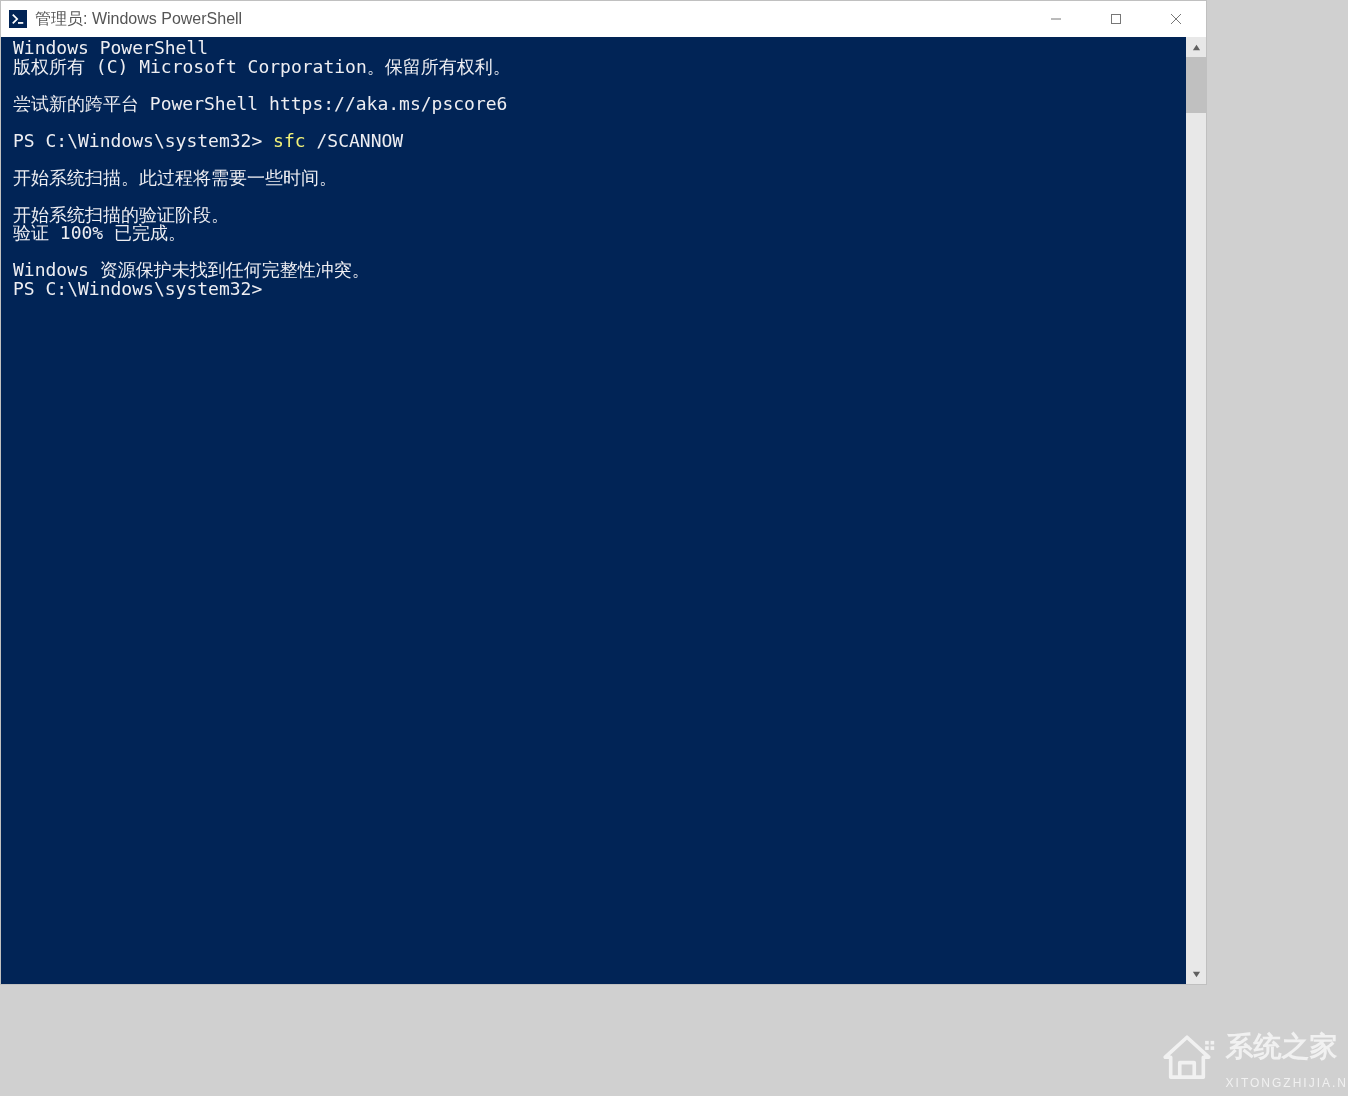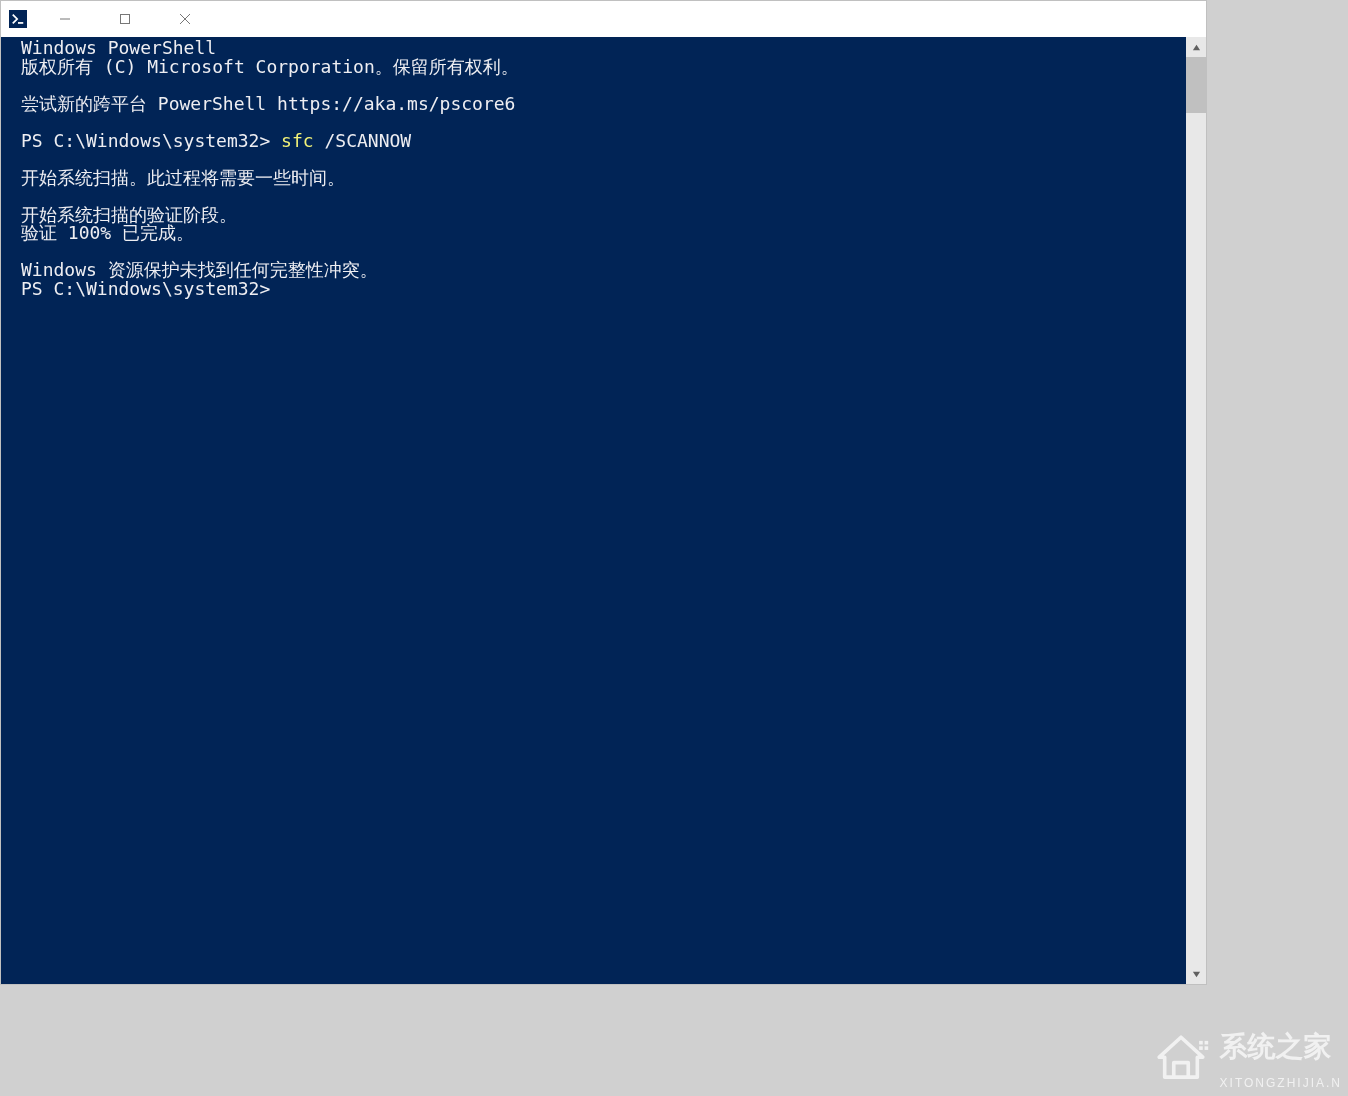--- a/index.html
+++ b/index.html
@@ -58,21 +58,21 @@
     }
     .win-btn svg { width: 12px; height: 12px; stroke: currentColor; stroke-width: 1; fill: none; }
     .console-wrap {
       flex: 1;
       display: flex;
       background: #012456;
       overflow: hidden;
     }
     .console {
       flex: 1;
-      padding: 2px 20px;
+      padding: 2px 12px;
       font-family: "NSimSun", "SimSun", "Consolas", monospace;
       font-size: 18px;
       line-height: 18.5px;
       color: #eeeef2;
       white-space: pre;
       letter-spacing: 0;
     }
     .cmd-yellow { color: #f2f278; }
     .scrollbar {
       width: 20px;
@@ -98,21 +98,20 @@
     .watermark {
       position: absolute;
       right: 0;
       bottom: 0;
       height: 70px;
       width: 300px;
       display: flex;
       align-items: center;
       justify-content: flex-end;
       gap: 10px;
-      padding-right: 6px;
       opacity: 0.7;
       pointer-events: none;
     }
     .wm-icon svg { width: 58px; height: 58px; fill: #fff; }
     .wm-text {
       display: flex;
       flex-direction: column;
       color: #fff;
       line-height: 1;
     }
@@ -132,20 +131,21 @@
 
 <div class="window">
 
   <div class="titlebar">
     <span class="titlebar-icon">
       <svg viewBox="0 0 16 16">
           <path d="M2 3 L7 8 L2 13" stroke="#fff" stroke-width="2" fill="none"></path>
           <line x1="8" y1="12.5" x2="14" y2="12.5" stroke="#fff" stroke-width="2"></line>
         </svg>
     </span>
+    <span class="titlebar-title">管理员: Windows PowerShell</span>
     <div class="win-controls">
       <div class="win-btn">
         <svg viewBox="0 0 12 12">
             <line x1="1" y1="6" x2="11" y2="6"></line>
           </svg>
       </div>
       <div class="win-btn">
         <svg viewBox="0 0 12 12">
             <rect x="1.5" y="1.5" width="9" height="9"></rect>
           </svg>

